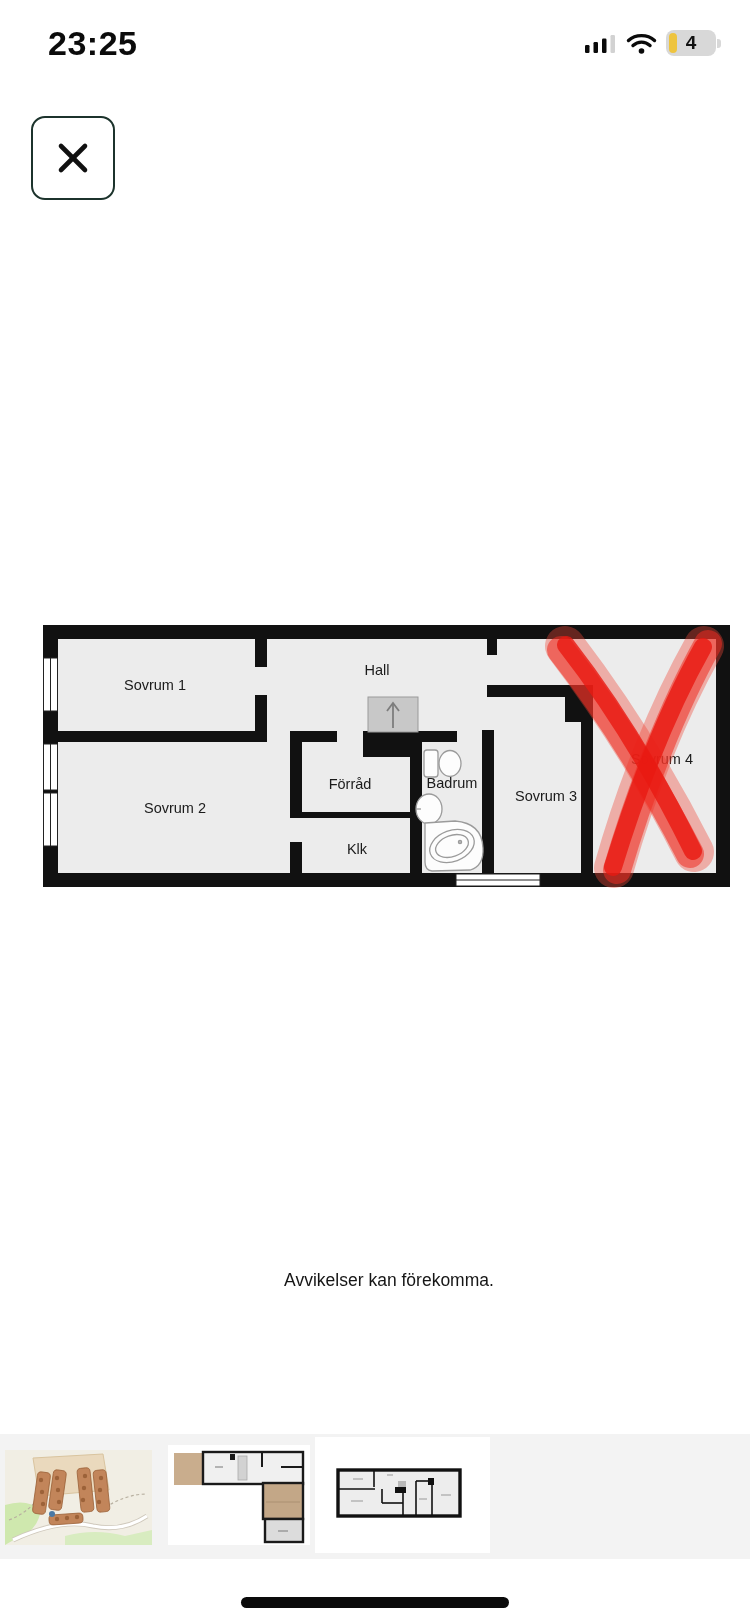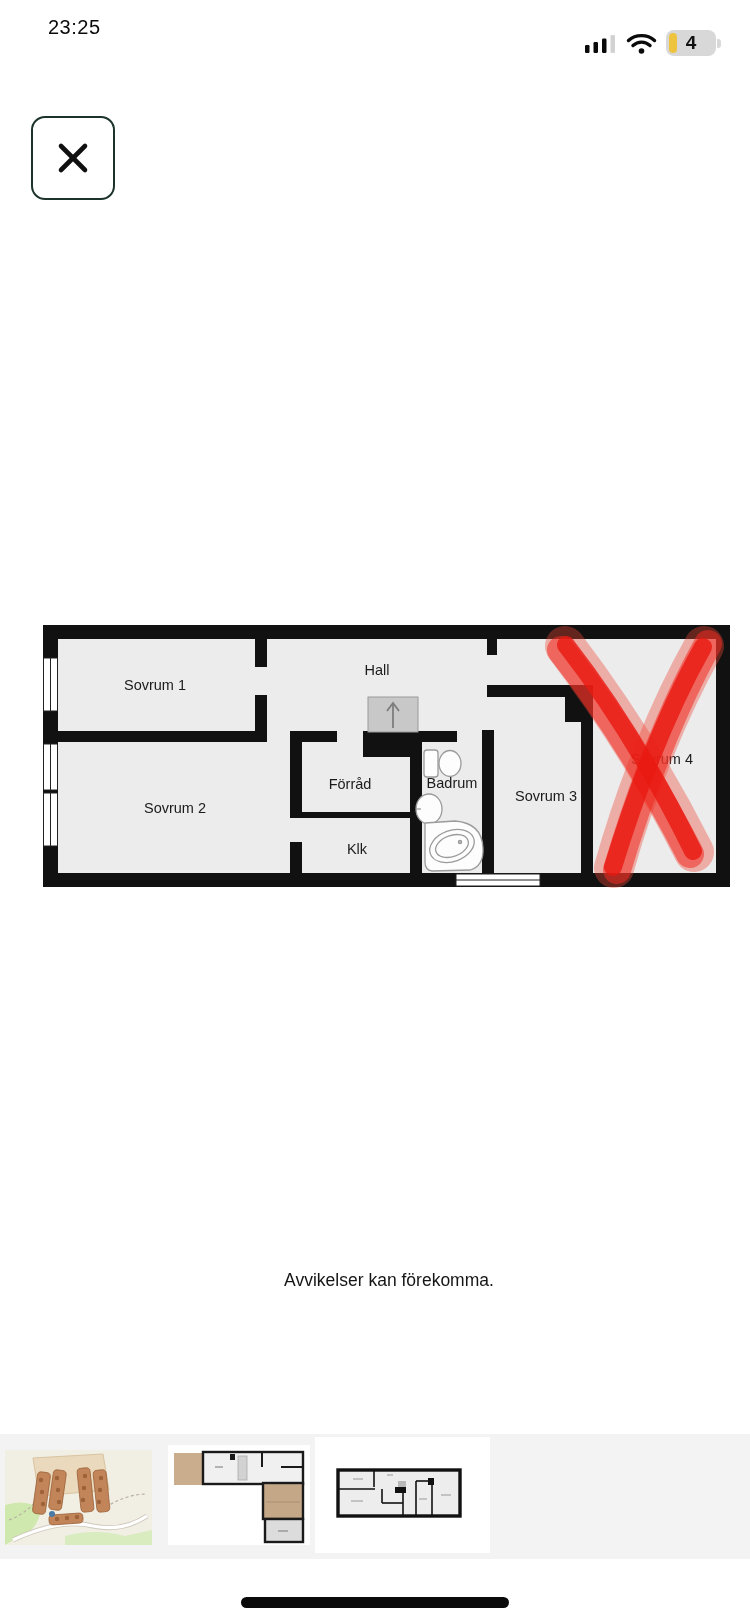--- a/index.html
+++ b/index.html
@@ -2,21 +2,21 @@
 <html><head>
 <meta charset="utf-8">
 <style>
   html,body{margin:0;padding:0;background:#888;}
   .screen{
     position:relative;width:750px;height:1624px;background:#ffffff;overflow:hidden;
     font-family:"Liberation Sans",sans-serif;margin:0 auto;
   }
   
   .statusbar{position:absolute;left:0;top:0;width:750px;height:90px;}
-  .time{position:absolute;left:48px;top:16px;font-size:20px;font-weight:400;color:#0b0b0b;letter-spacing:.5px;}
+  .time{position:absolute;left:48px;top:24px;font-size:34px;font-weight:700;color:#0b0b0b;letter-spacing:.5px;}
   .sb-icons{position:absolute;right:26px;top:28px;display:flex;align-items:center;gap:9px;height:30px;}
   .battery{position:relative;width:58px;height:28px;}
   .battery .body{position:absolute;left:0;top:1px;width:50px;height:26px;border-radius:8px;background:#d8d8d8;}
   .battery .charge{position:absolute;left:3px;top:4px;width:8px;height:20px;border-radius:4px;background:#eec43f;}
   .battery .pct{position:absolute;left:0;top:1px;width:50px;height:26px;line-height:26px;text-align:center;font-size:19px;font-weight:700;color:#111;}
   .battery .nub{position:absolute;left:51px;top:10px;width:4px;height:9px;border-radius:0 3px 3px 0;background:#d8d8d8;}
   
   .close-btn{
     position:absolute;left:31px;top:116px;width:84px;height:84px;background:#fff;
     border:2.5px solid #1c332c;border-radius:14px;display:flex;align-items:center;justify-content:center;box-sizing:border-box;

